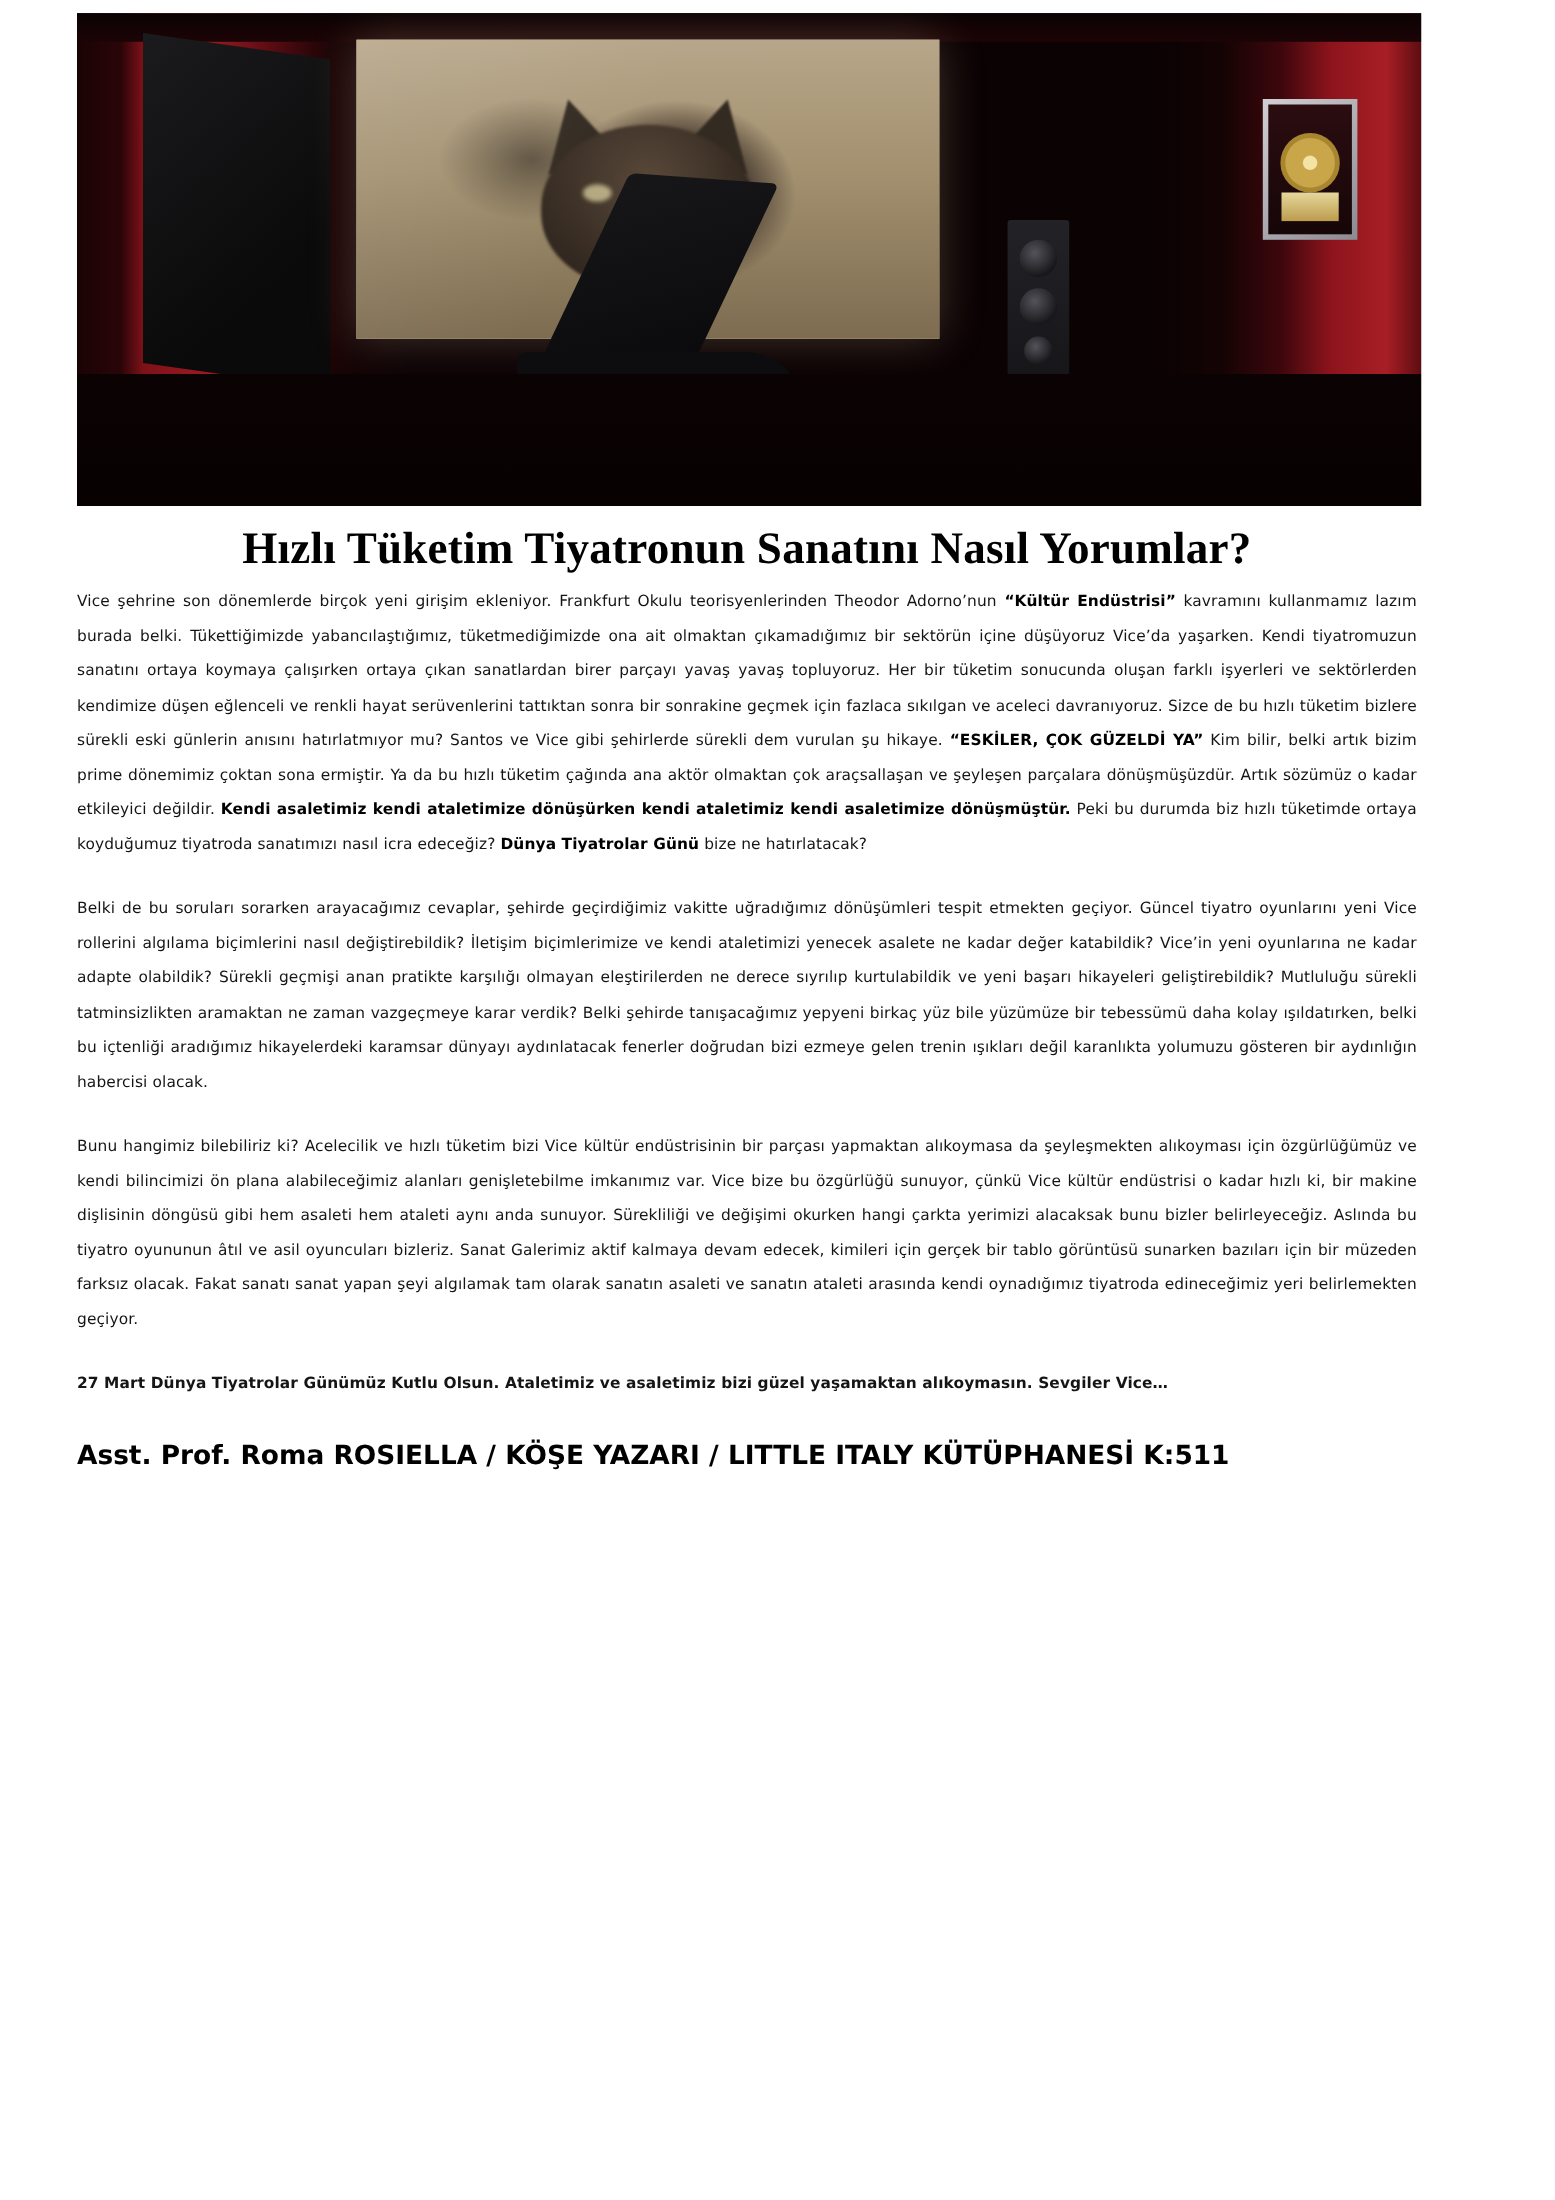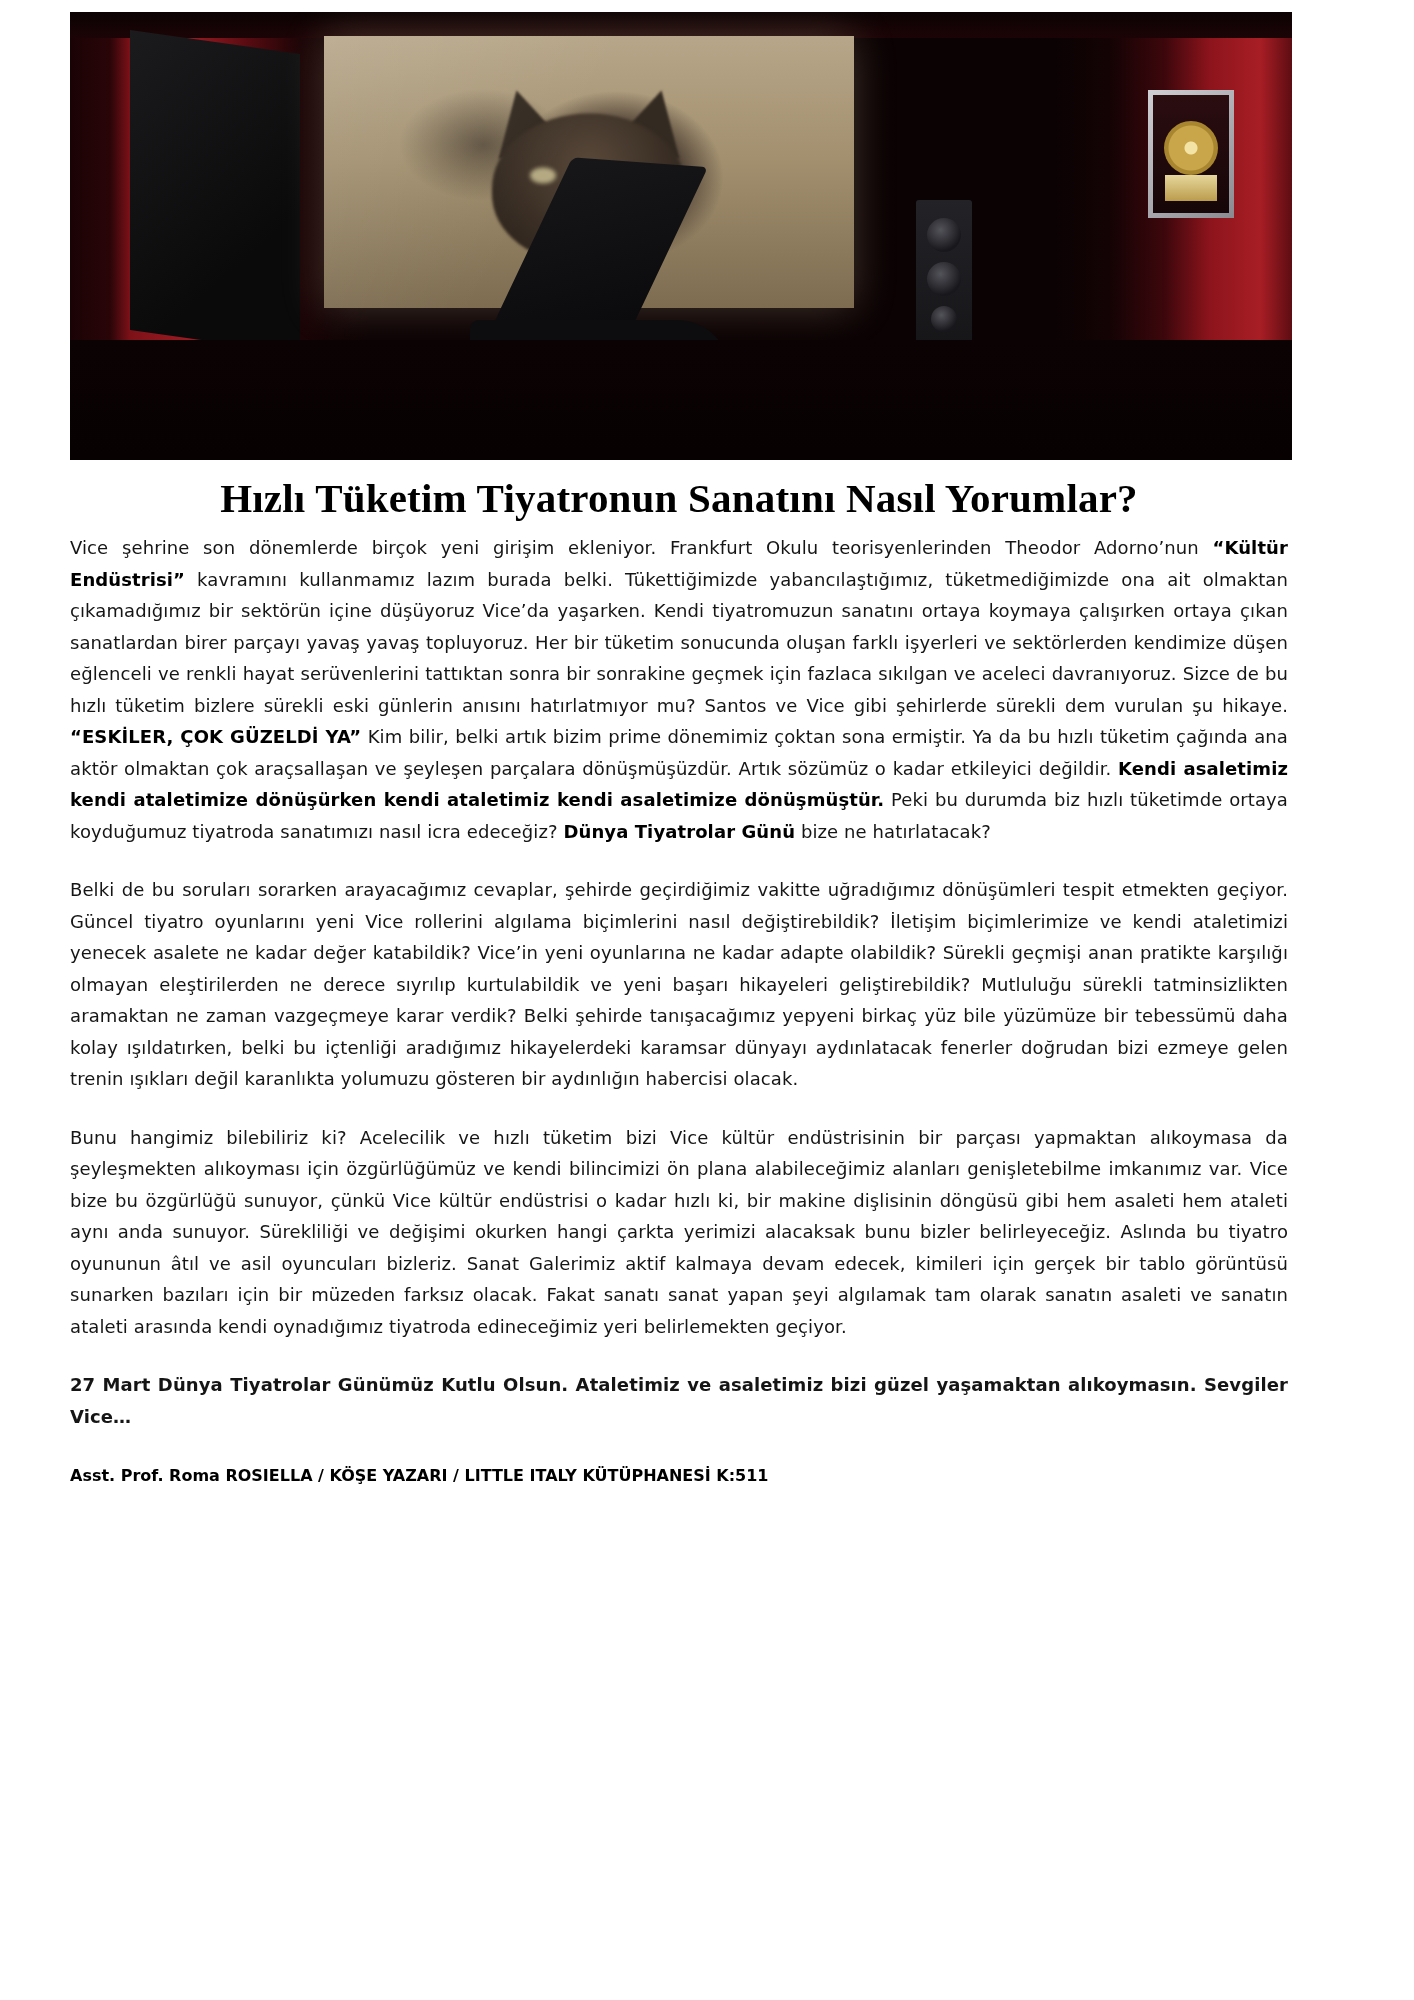--- a/index.html
+++ b/index.html
@@ -217,31 +217,31 @@
   h1.title {
     font-family: "Liberation Serif", serif;
     font-size: 41px;
     font-weight: 700;
     text-align: center;
     margin: 14px 0 10px 0;
     color: #000000;
     letter-spacing: .2px;
   }
   p.para {
-    font-size: 18px;
+    font-size: 14px;
     line-height: 31.5px;
     text-align: justify;
     margin: 0 0 27px 0;
     color: #151515;
     letter-spacing: .1px;
   }
   p.para:last-of-type { margin-bottom: 0; font-weight: bold; }
   .b { font-weight: 700; color: #000; }
   .byline {
-    font-size: 16px;
+    font-size: 24px;
     font-weight: 700;
     margin-top: 34px;
     color: #000;
   }
 </style>
 </head>
 <body>
 
 <div class="page">
 

